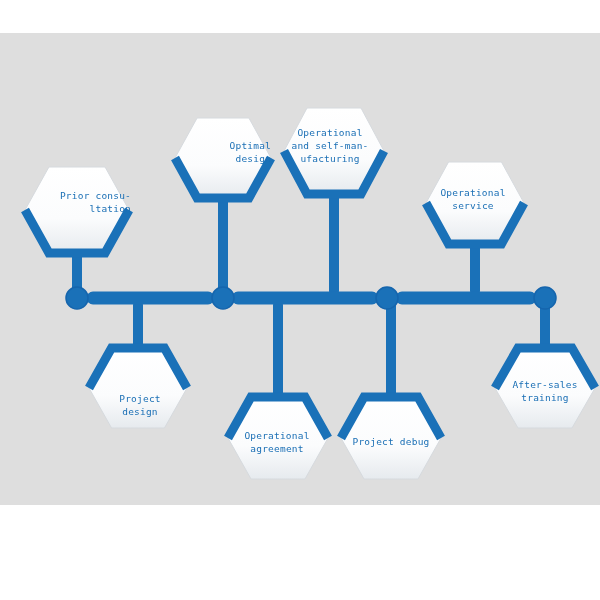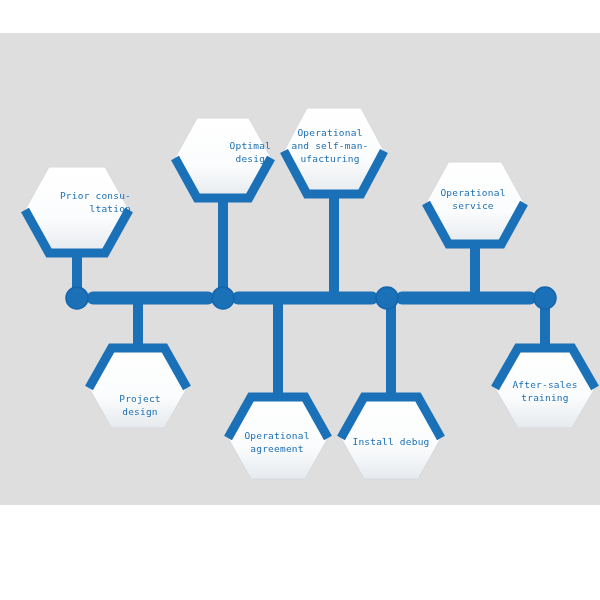--- a/index.html
+++ b/index.html
@@ -113,18 +113,18 @@
 design</div>
         <div class="node-label" style="left: 280px; top: 93px; width: 100px;">Operational
 and self-man-
 ufacturing</div>
         <div class="node-label" style="left: 424px; top: 153px; width: 98px;">Operational
 service</div>
         <div class="node-label" style="left: 91px; top: 359px; width: 98px;">Project
 design</div>
         <div class="node-label" style="left: 227px; top: 396px; width: 100px;">Operational
 agreement</div>
-        <div class="node-label" style="left: 341px; top: 402px; width: 100px;">Install debug</div>
+        <div class="node-label" style="left: 341px; top: 402px; width: 100px;">Project debug</div>
         <div class="node-label" style="left: 495px; top: 345px; width: 100px;">After-sales
 training</div>
       </div>
   </div>
 </div>
 
 </body></html>

